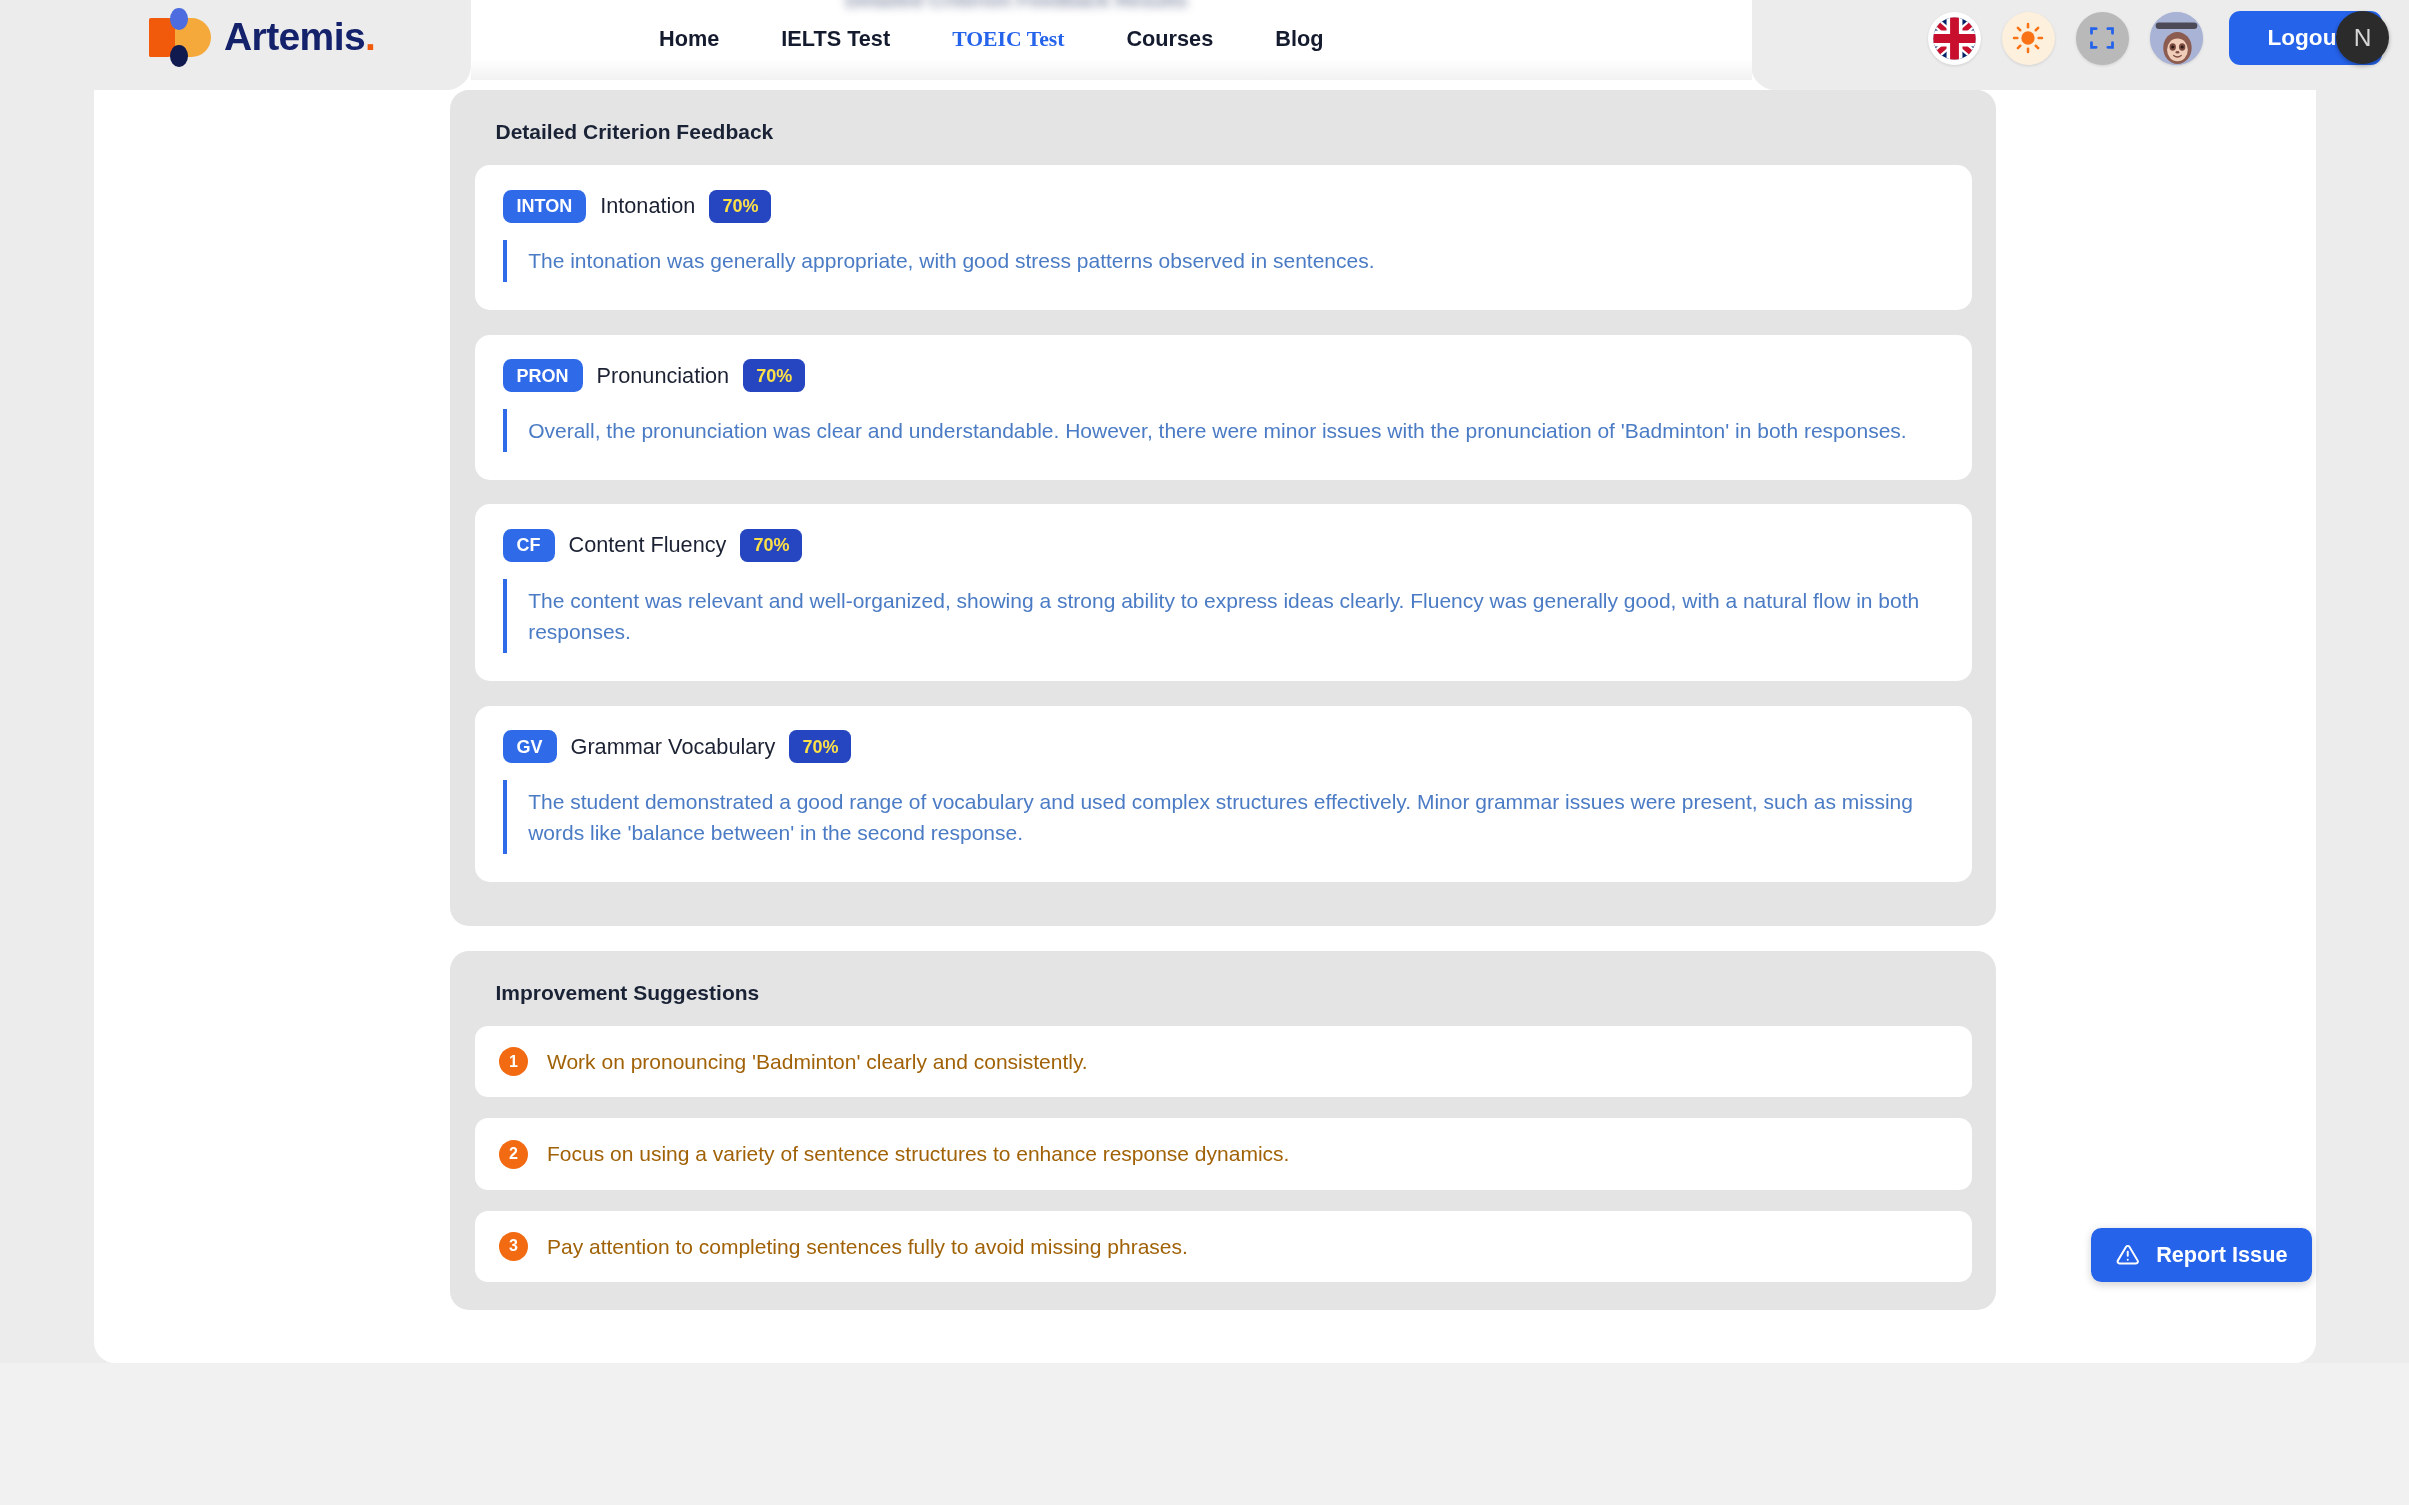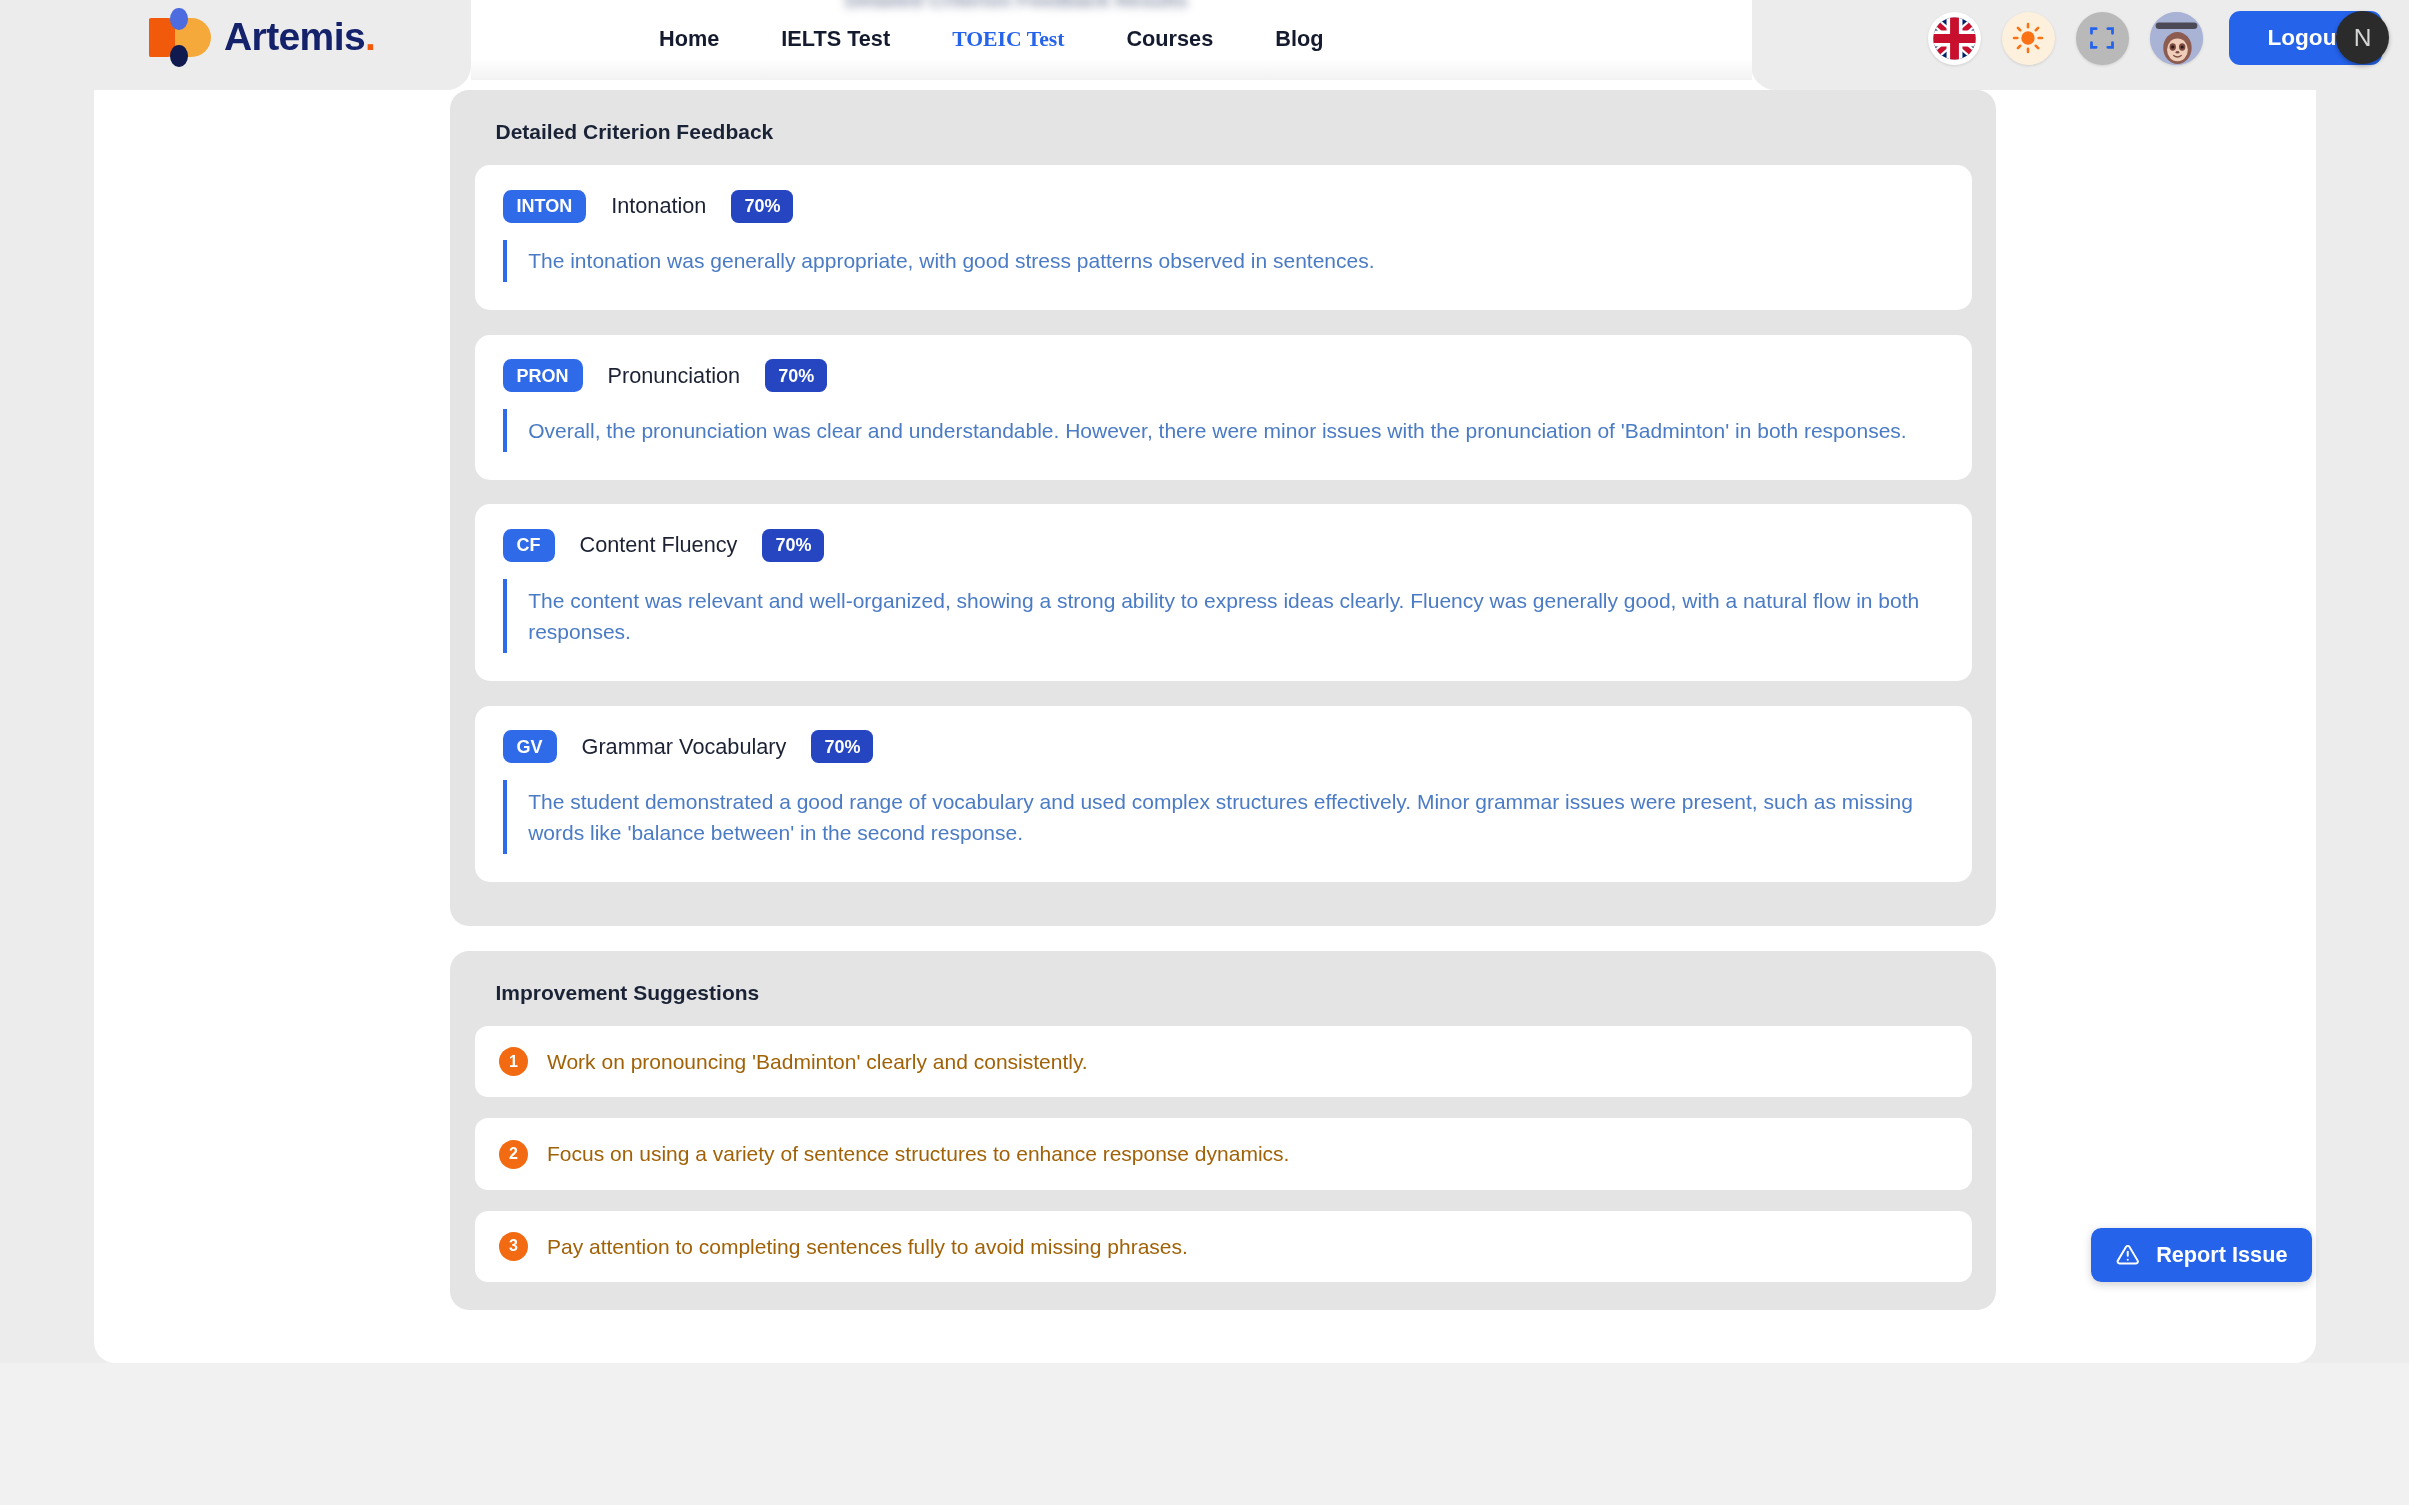--- a/index.html
+++ b/index.html
@@ -174,37 +174,37 @@
 
   
   .crit-card {
     background: #fff;
     border-radius: 15px;
     padding: 24.5px 28px 28px 28px;
     margin-bottom: 24.5px;
   }
   .crit-card:last-child { margin-bottom: 16px; }
   .crit-head {
-    display: flex; align-items: center; gap: 25px;
+    display: flex; align-items: center; gap: 14px;
     margin-bottom: 17px;
   }
   .code-badge {
     background: #2f6ae8; color: #fff;
     font-size: 18px; font-weight: 700;
     border-radius: 8.5px;
     padding: 7.5px 14px;
     line-height: 1;
     min-width: 43px; text-align: center;
   }
   .crit-name {
     font-size: 21.7px; font-weight: 400; color: #1c2233;
     white-space: nowrap;
   }
   .score-badge {
-    background: #2546c0; color: #ffffff;
+    background: #2546c0; color: #fde047;
     font-size: 18px; font-weight: 700;
     border-radius: 7.5px;
     padding: 7.5px 13px;
     line-height: 1;
   }
   .crit-body {
     border-left: 4.7px solid #2f6ae8;
     padding: 5.6px 0 5.6px 21.7px;
     font-size: 21px; line-height: 1.5;
     color: #4a7bc4;

